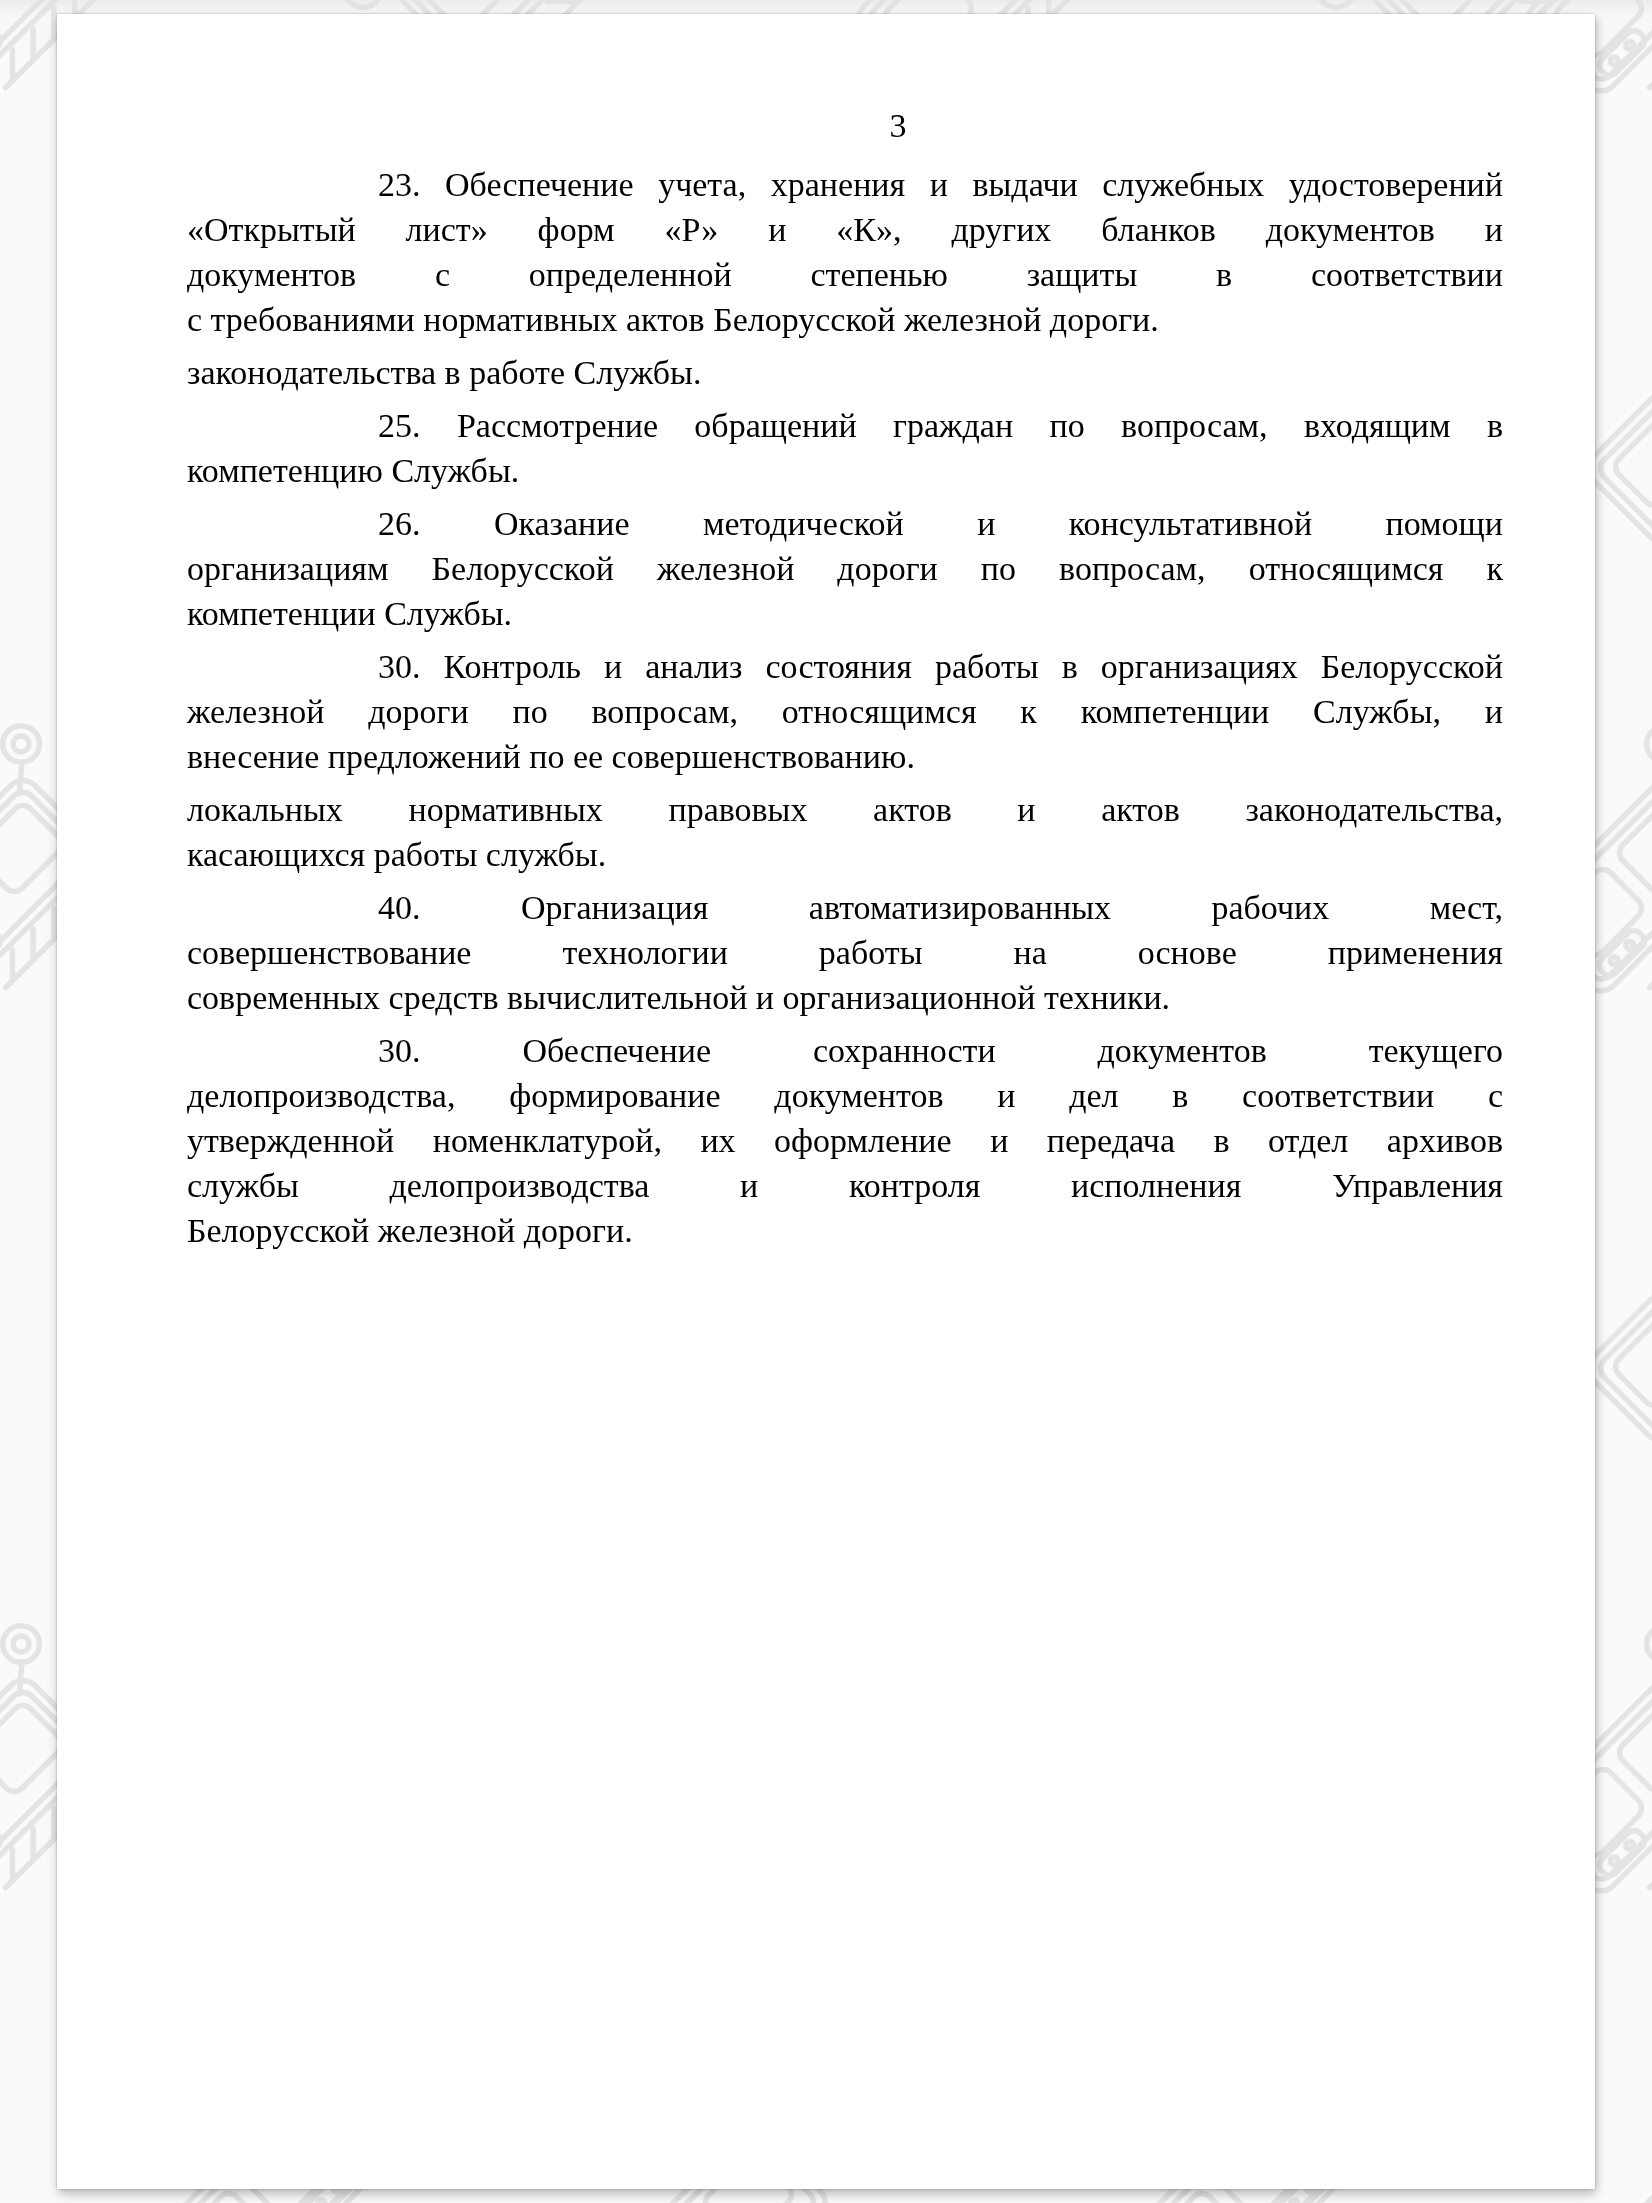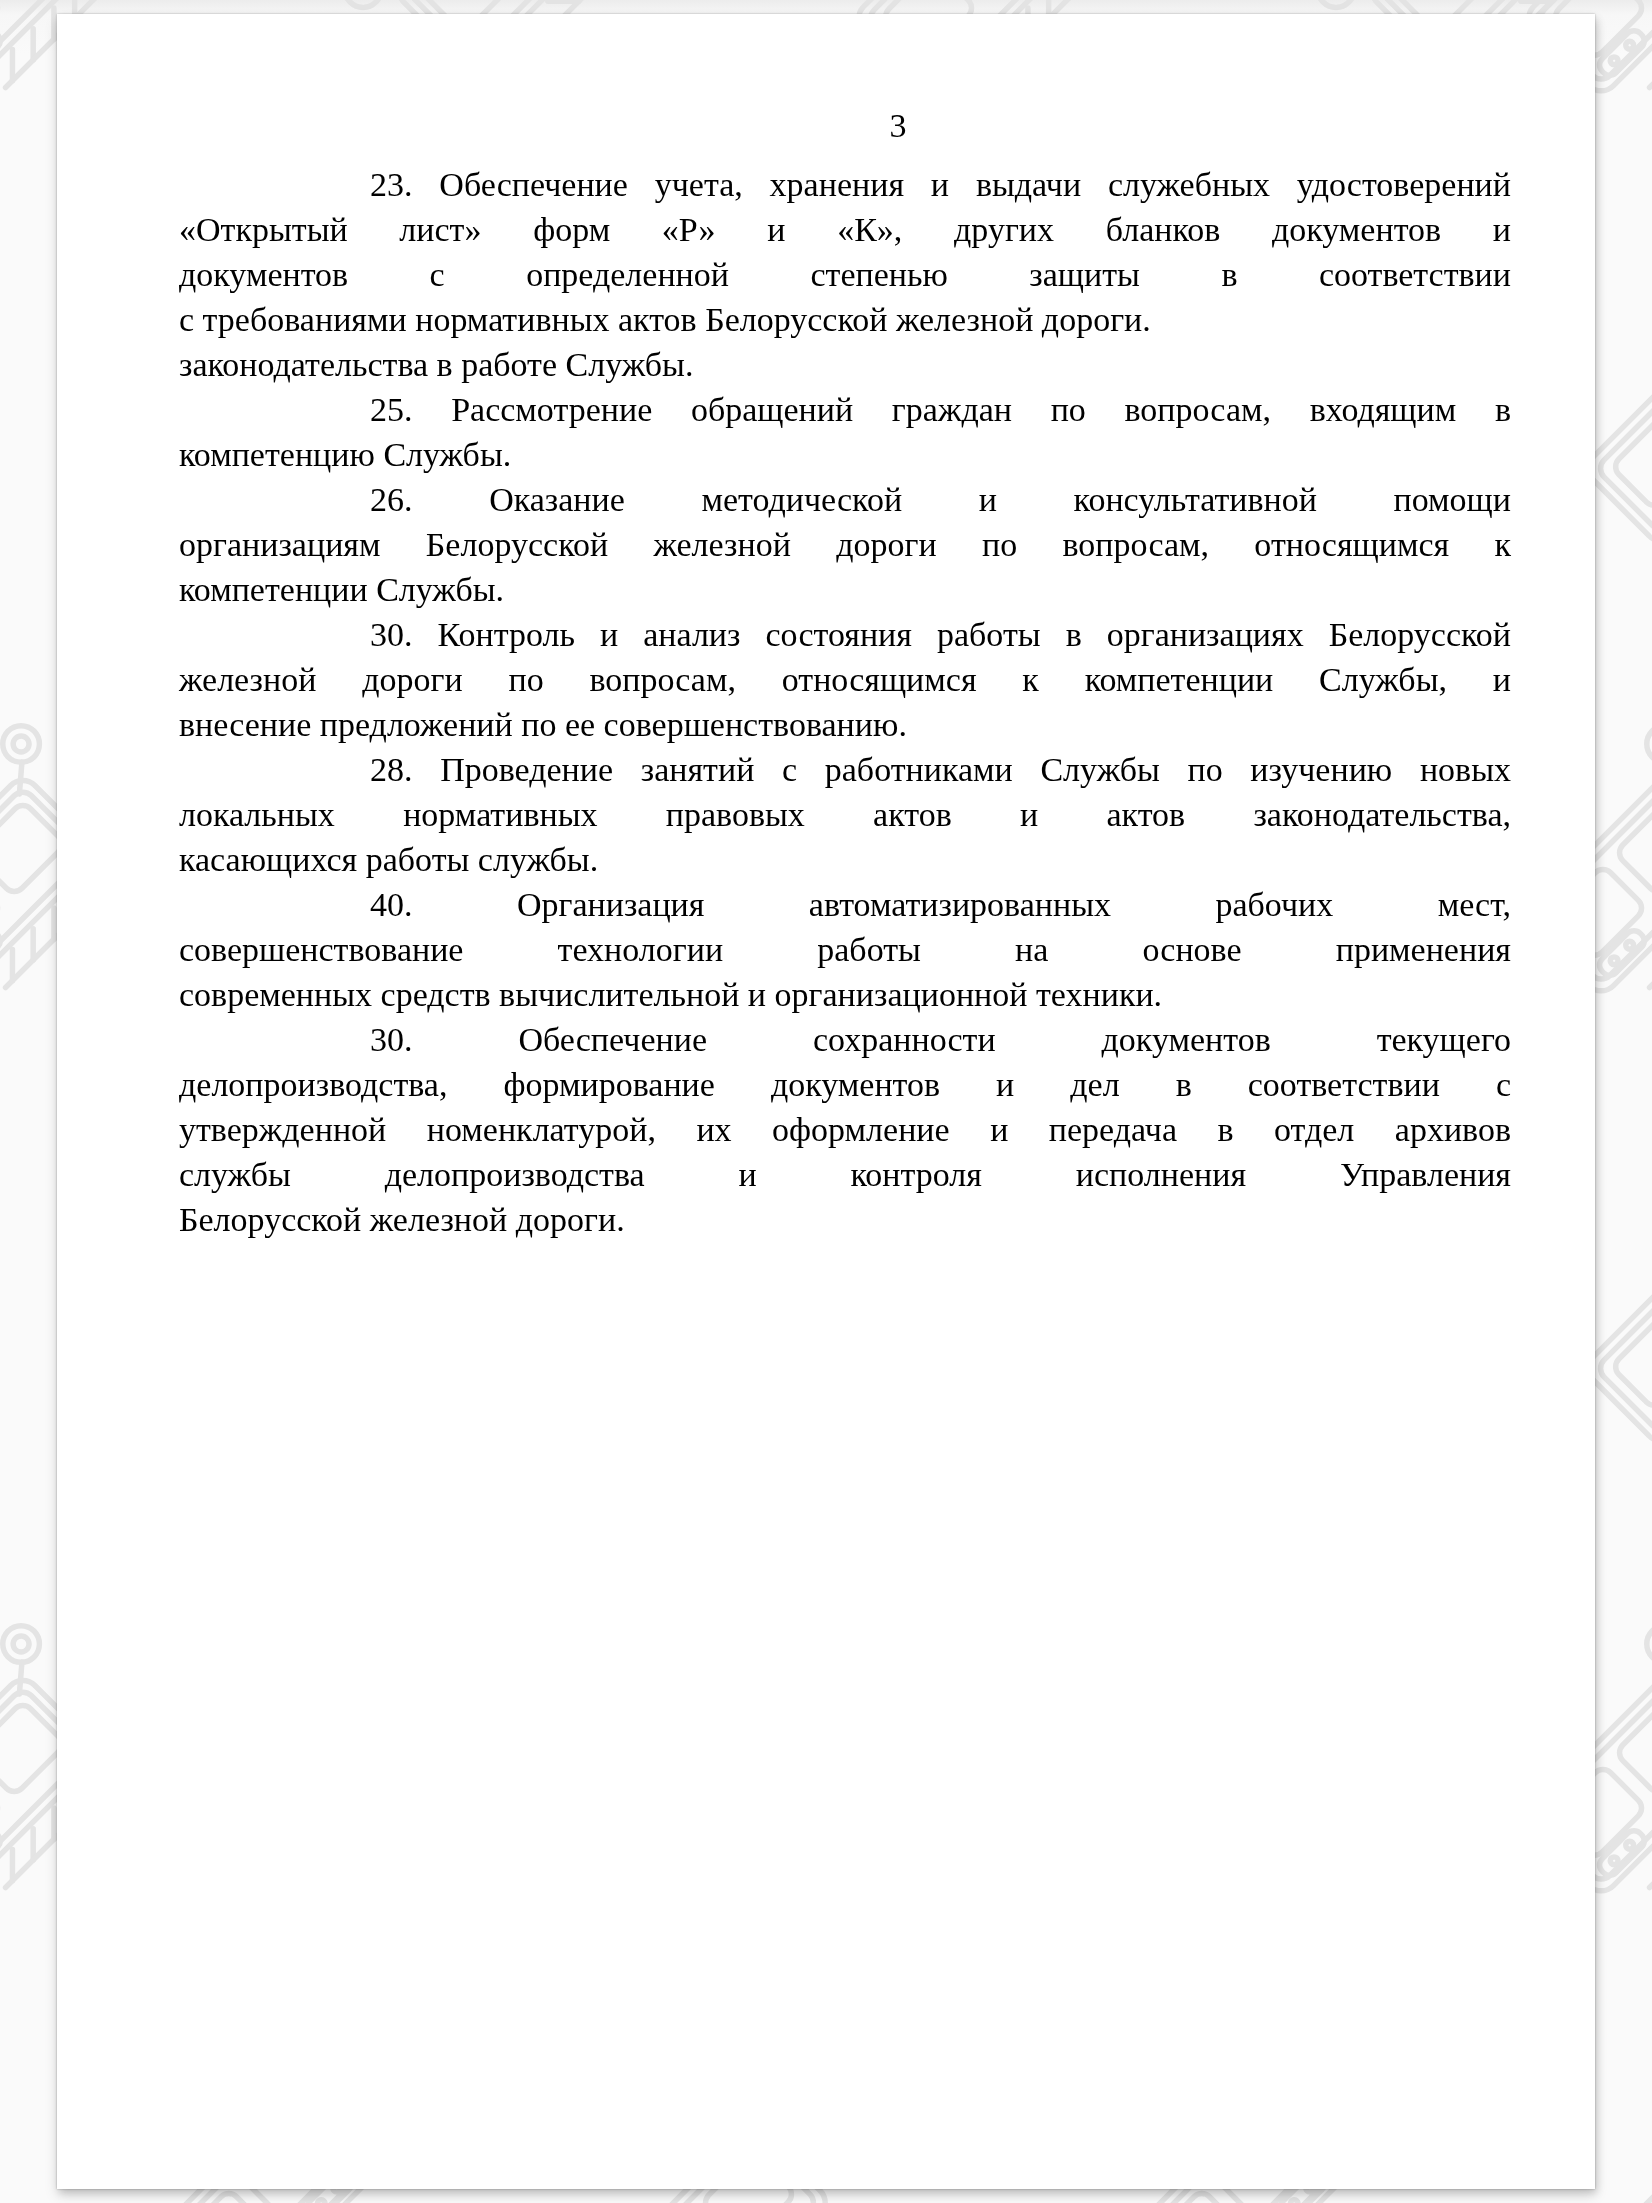--- a/index.html
+++ b/index.html
@@ -21,21 +21,21 @@
   }
   .content{
     position:absolute;left:122px;top:89px;width:1332px;
     color:#000;font-size:34px;
   }
   .pagenum{
     position:relative;left:53px;width:100%;
     text-align:center;line-height:45px;height:45px;
     margin:0 0 13.8px 0;
   }
-  .para{margin:0;padding:0;}
+  .para{margin:8px;padding:0;}
   .line{
     height:45px;line-height:45px;white-space:nowrap;
     text-align:justify;text-justify:inter-word;
   }
   .line.just{text-align-last:justify;}
   .line.plast{text-align:right;text-align-last:left;}
   .line.first{text-indent:191px;}
 </style>
 </head>
 <body>
@@ -604,21 +604,20 @@
             <div class="line just first">26. Оказание методической и консультативной помощи</div>
             <div class="line just">организациям Белорусской железной дороги по вопросам, относящимся к</div>
             <div class="line plast">компетенции Службы.</div>
           </div>
           <div class="para">
             <div class="line just first">30. Контроль и анализ состояния работы в организациях Белорусской</div>
             <div class="line just">железной дороги по вопросам, относящимся к компетенции Службы, и</div>
             <div class="line plast">внесение предложений по ее совершенствованию.</div>
           </div>
           <div class="para">
-            <div class="line just first">28. Проведение занятий с работниками Службы по изучению новых</div>
             <div class="line just">локальных нормативных правовых актов и актов законодательства,</div>
             <div class="line plast">касающихся работы службы.</div>
           </div>
           <div class="para">
             <div class="line just first">40. Организация автоматизированных рабочих мест,</div>
             <div class="line just">совершенствование технологии работы на основе применения</div>
             <div class="line plast">современных средств вычислительной и организационной техники.</div>
           </div>
           <div class="para">
             <div class="line just first">30. Обеспечение сохранности документов текущего</div>

